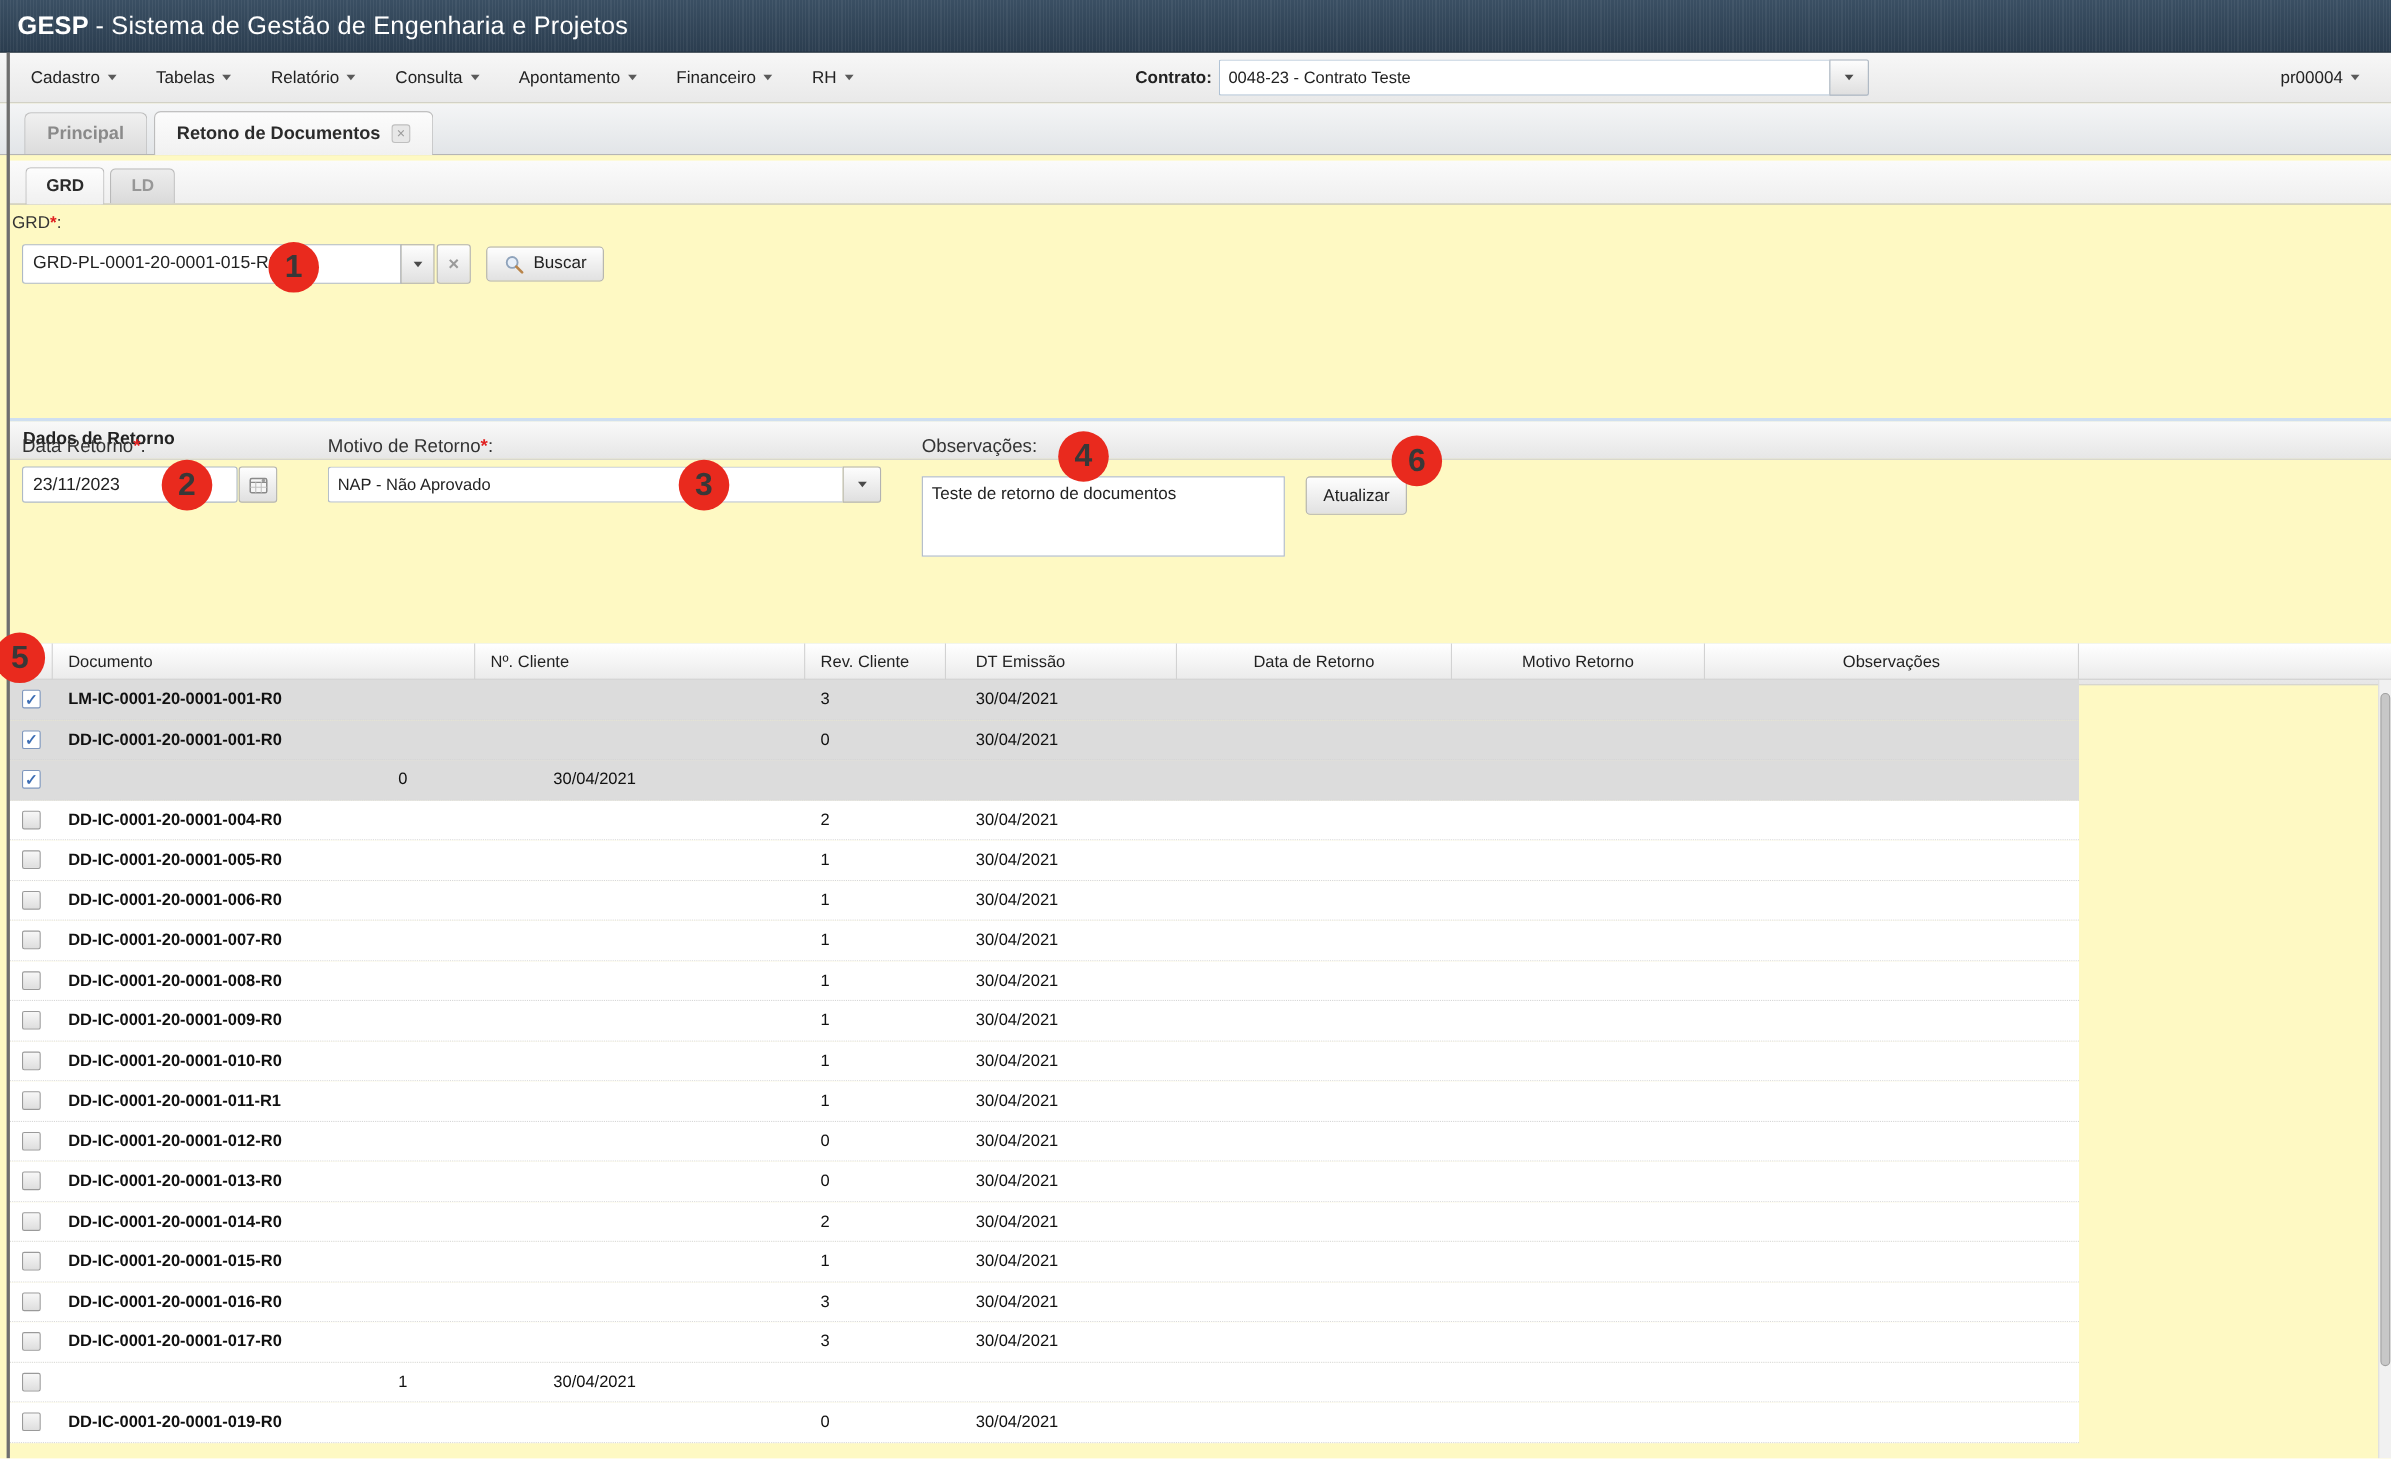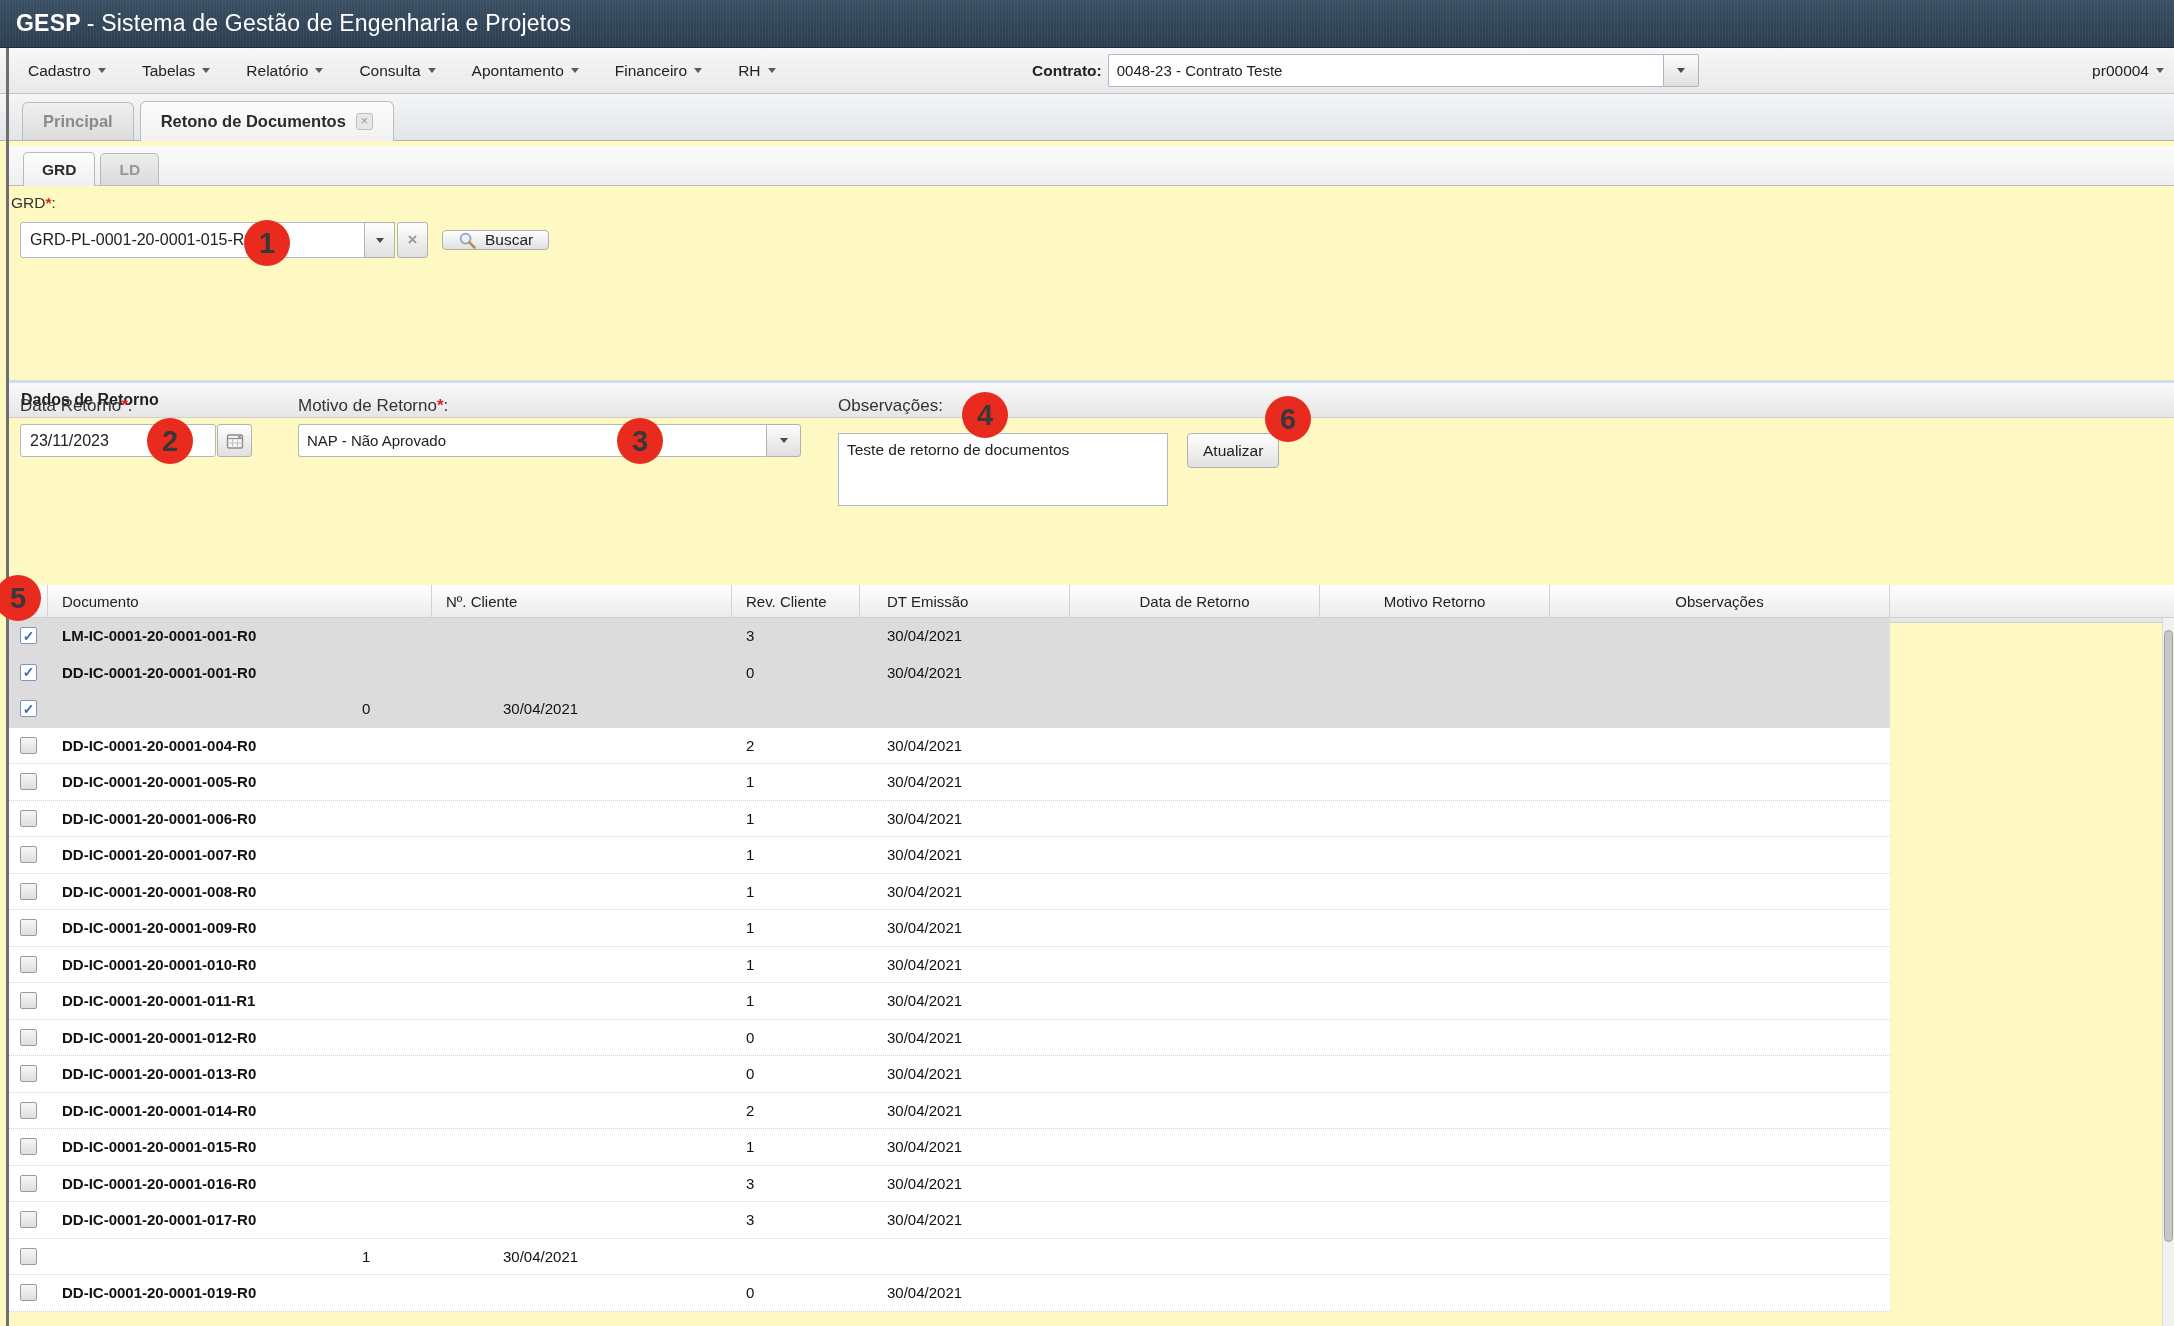--- a/index.html
+++ b/index.html
@@ -37,21 +37,21 @@
     width:555px; height:33px; background:#fff; border:1px solid #a9bdd1; border-right:none;
     font-size:15px; color:#222; display:flex; align-items:center; padding-left:8px;
     border-radius:2px 0 0 2px;
   }
   .combo-btn {
     width:36px; height:33px; background:linear-gradient(#fdfdfd,#dfdfdf);
     border:1px solid #a9b4c0; display:flex; align-items:center; justify-content:center;
     border-radius:0 2px 2px 0;
   }
   .combo-btn .caret { border-top-color:#4a4a4a; }
-  .user-group { position:absolute; right:10px; top:0; height:45px; display:flex; align-items:center; gap:7px; font-size:15.5px; color:#222; }
+  .user-group { position:absolute; right:29px; top:0; height:45px; display:flex; align-items:center; gap:7px; font-size:15.5px; color:#222; }
 
   
   .maintabs {
     position:absolute; left:0; top:94px; width:2174px; height:47px;
     background:linear-gradient(#f4f5f6,#e2e5e8);
     border-bottom:1px solid #b5b5b5;
     display:flex; align-items:flex-end; padding-left:22px;
   }
   .tab {
     height:38px; display:flex; align-items:center; gap:10px; padding:0 20px;
@@ -92,21 +92,21 @@
     display:flex; align-items:center; padding-left:9px;
   }
   .grd-input { width:345px; height:36px; border-radius:3px 0 0 3px; }
   .mini-btn {
     width:31px; height:36px; background:linear-gradient(#fefefe,#e0e0e0); border:1px solid #b2b2b2;
     display:flex; align-items:center; justify-content:center; margin-left:-1px;
   }
   .mini-btn .caret { border-top-color:#4a4a4a; }
   .mini-btn.clear { margin-left:2px; border-radius:3px; color:#9a9a9a; font-size:17px; font-weight:bold; }
   .btn {
-    height:20px; background:linear-gradient(#fefefe,#e1e1e1); border:1px solid #b0b0b0; border-radius:4px;
+    height:32px; background:linear-gradient(#fefefe,#e1e1e1); border:1px solid #b0b0b0; border-radius:4px;
     font-size:15.5px; color:#222; display:flex; align-items:center; justify-content:center; gap:8px; padding:0 15px;
   }
   .buscar-btn { margin-left:14px; }
 
   
   .section-bar {
     position:absolute; left:9px; right:0; height:38px;
     border-top:3px solid #cfdff0;
     background:linear-gradient(#f9f9f9,#e6e6e6);
     border-bottom:1px solid #cfcfcf;

